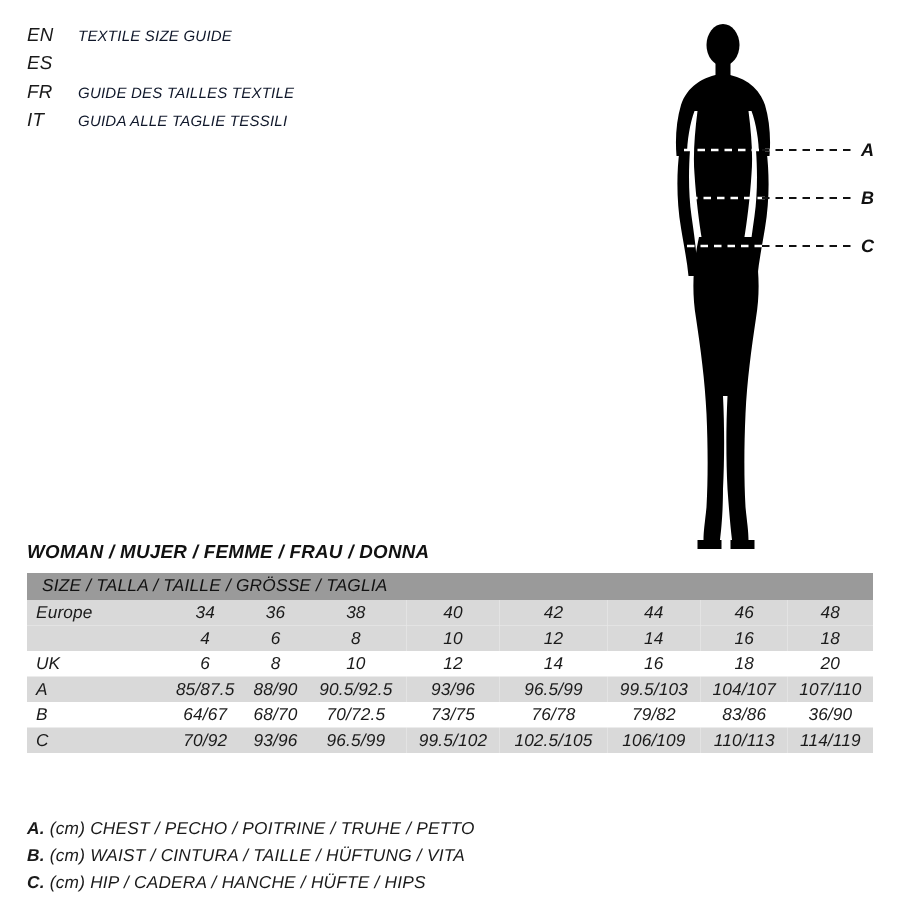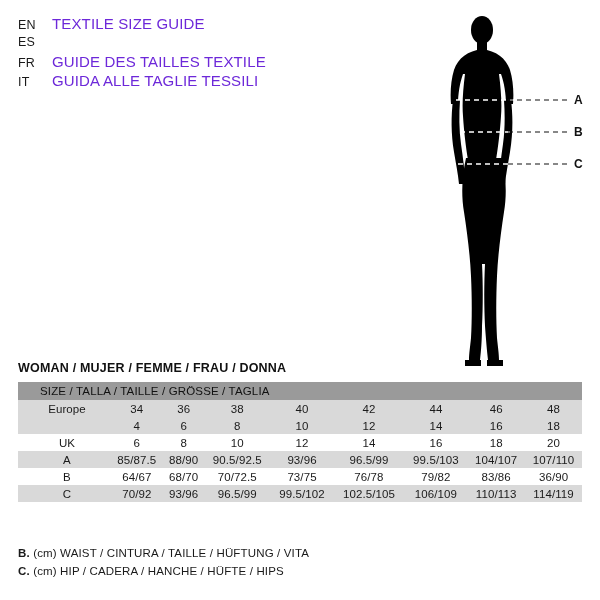--- a/index.html
+++ b/index.html
@@ -12,20 +12,21 @@
     background: #ffffff;
     font-family: "Liberation Sans", sans-serif;
     color: #111111;
     overflow: hidden;
   }
   #page {
     position: relative;
     width: 600px;
     height: 600px;
     box-sizing: border-box;
+    font-style: italic;
   }
 
   
   .legend {
     position: absolute;
     left: 18px;
     top: 14px;
     width: 400px;
   }
   .legend-row {
@@ -34,23 +35,23 @@
     height: 19px;
     line-height: 19px;
   }
   .legend-code {
     width: 34px;
     font-size: 12.5px;
     letter-spacing: .2px;
     color: #1a1a1a;
   }
   .legend-text {
-    font-size: 15px;
+    font-size: 10px;
     letter-spacing: .15px;
-    color: #6d28d9;
+    color: #0f172a;
     white-space: nowrap;
     text-align: right;
   }
 
   
   .figure-wrap {
     position: absolute;
     left: 420px;
     top: 8px;
     width: 172px;
@@ -100,29 +101,29 @@
     text-align: center;
     height: 17px;
     font-weight: normal;
     color: #1a1a1a;
     letter-spacing: .1px;
   }
   .table .head-row td {
     background: #9a9a9a;
     color: #111;
     text-align: left;
-    padding-left: 22px;
+    padding-left: 10px;
     font-size: 11.5px;
     height: 18px;
     letter-spacing: .15px;
   }
   .row-shade td { background: #d9d9d9; }
   .row-plain td { background: #ffffff; }
   .table td.first {
-    text-align: center;
+    text-align: left;
     padding-left: 6px;
     width: 86px;
   }
 
   
   .notes {
     position: absolute;
     left: 18px;
     top: 544px;
     width: 564px;
@@ -314,20 +315,24 @@
         <td>102.5/105</td>
         <td>106/109</td>
         <td>110/113</td>
         <td>114/119</td>
       </tr>
     </tbody>
   </table>
 
   <div class="notes">
     <div class="note">
+      <b>A.</b>
+      <span>(cm) CHEST / PECHO / POITRINE / TRUHE / PETTO</span>
+    </div>
+    <div class="note">
       <b>B.</b>
       <span>(cm) WAIST / CINTURA / TAILLE / HÜFTUNG / VITA</span>
     </div>
     <div class="note">
       <b>C.</b>
       <span>(cm) HIP / CADERA / HANCHE / HÜFTE / HIPS</span>
     </div>
   </div>
 
 </div>

